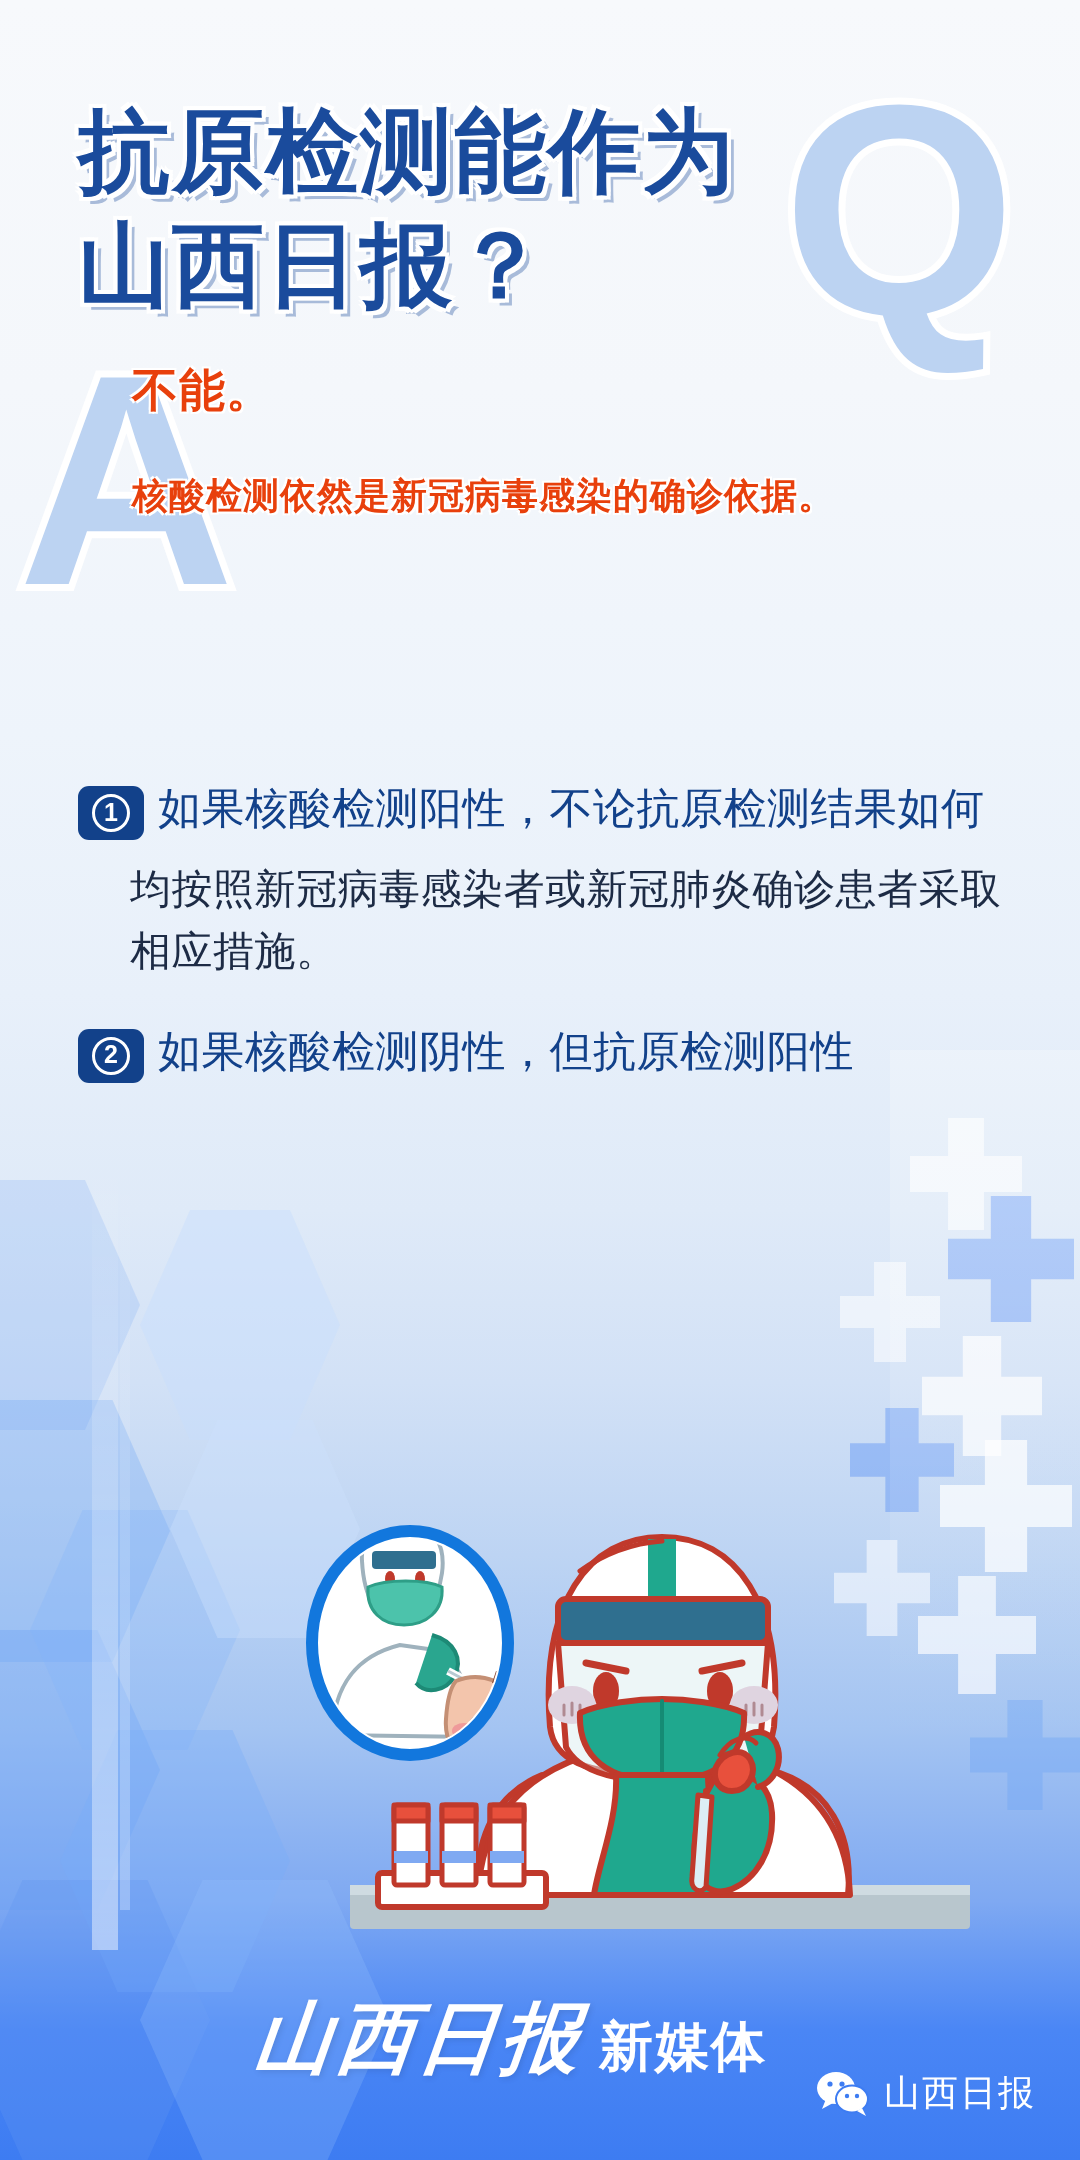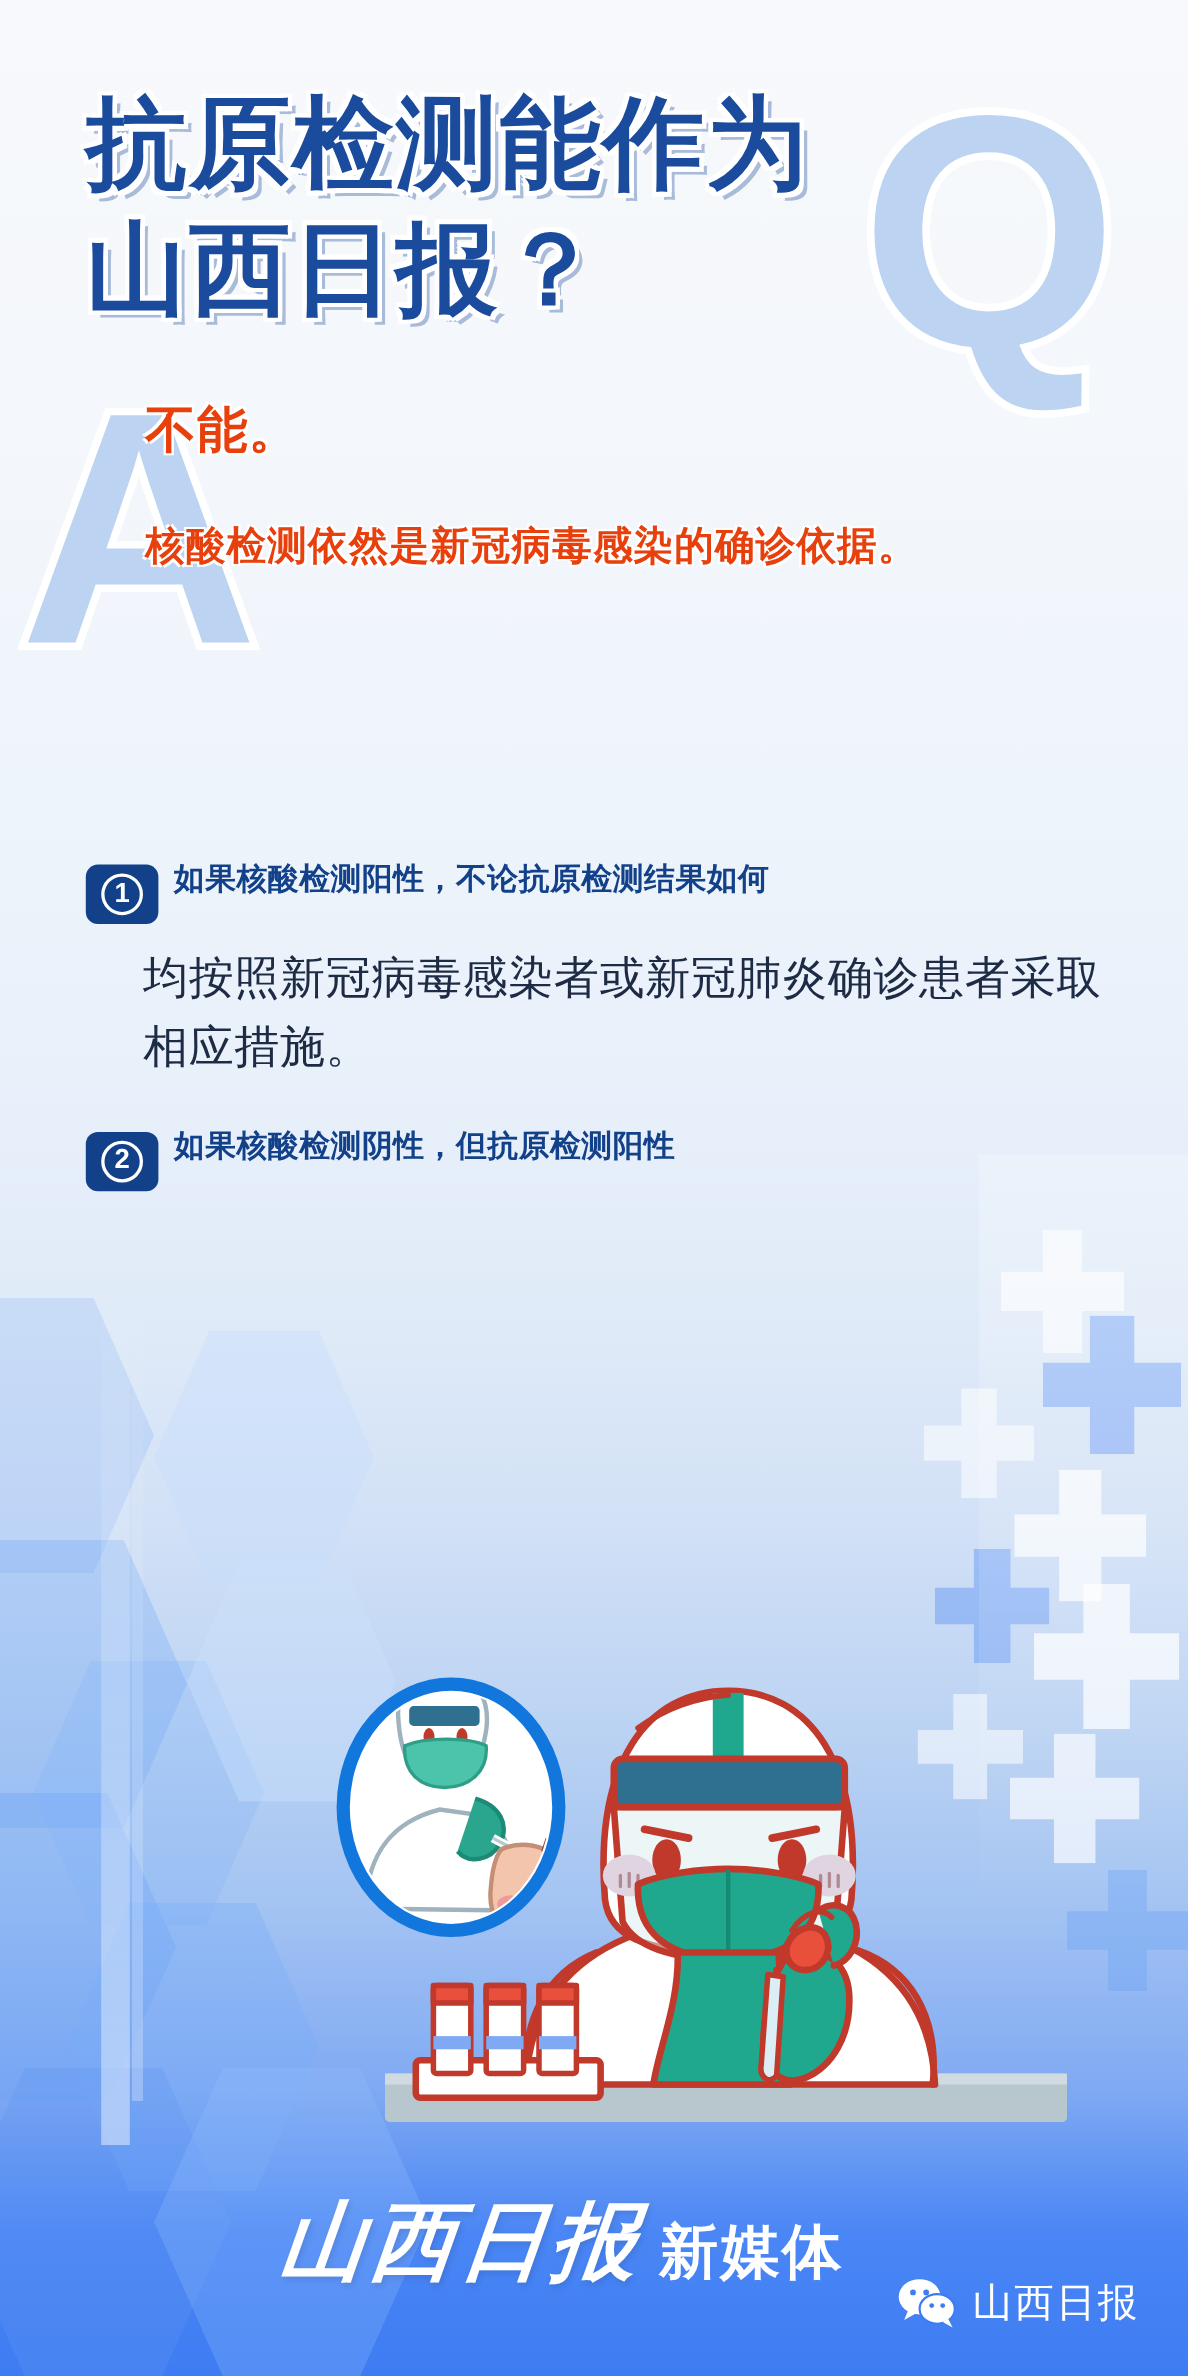--- a/index.html
+++ b/index.html
@@ -57,21 +57,21 @@
     letter-spacing: -0.02em;
     user-select: none;
   }
   .wm-q { right: 70px; top: 60px; font-size: 300px; line-height: 1; }
   .wm-a { left: 18px; top: 330px; font-size: 300px; line-height: 1; }
 
   
   .title-block {
     position: absolute;
     left: 78px;
-    top: 74px;
+    top: 94px;
     width: 920px;
     z-index: 5;
   }
   .title-line {
     font-size: 92px;
     line-height: 1.24;
     font-weight: 700;
     color: #1a4b9c;
     letter-spacing: 2px;
     text-shadow:
@@ -135,22 +135,22 @@
     height: 38px;
     border: 3px solid #ffffff;
     border-radius: 50%;
     color: #ffffff;
     font-size: 25px;
     font-weight: 700;
     line-height: 1;
     padding-bottom: 2px;
   }
   .item-title {
-    font-size: 28px;
-    font-weight: 700;
+    font-size: 43px;
+    font-weight: 400;
     line-height: 1.33;
     color: #12418a;
     letter-spacing: 0.5px;
   }
   .item-desc {
     margin: 18px 0 0 52px;
     font-size: 41px;
     line-height: 1.52;
     color: #1d2b45;
     letter-spacing: 0.5px;

